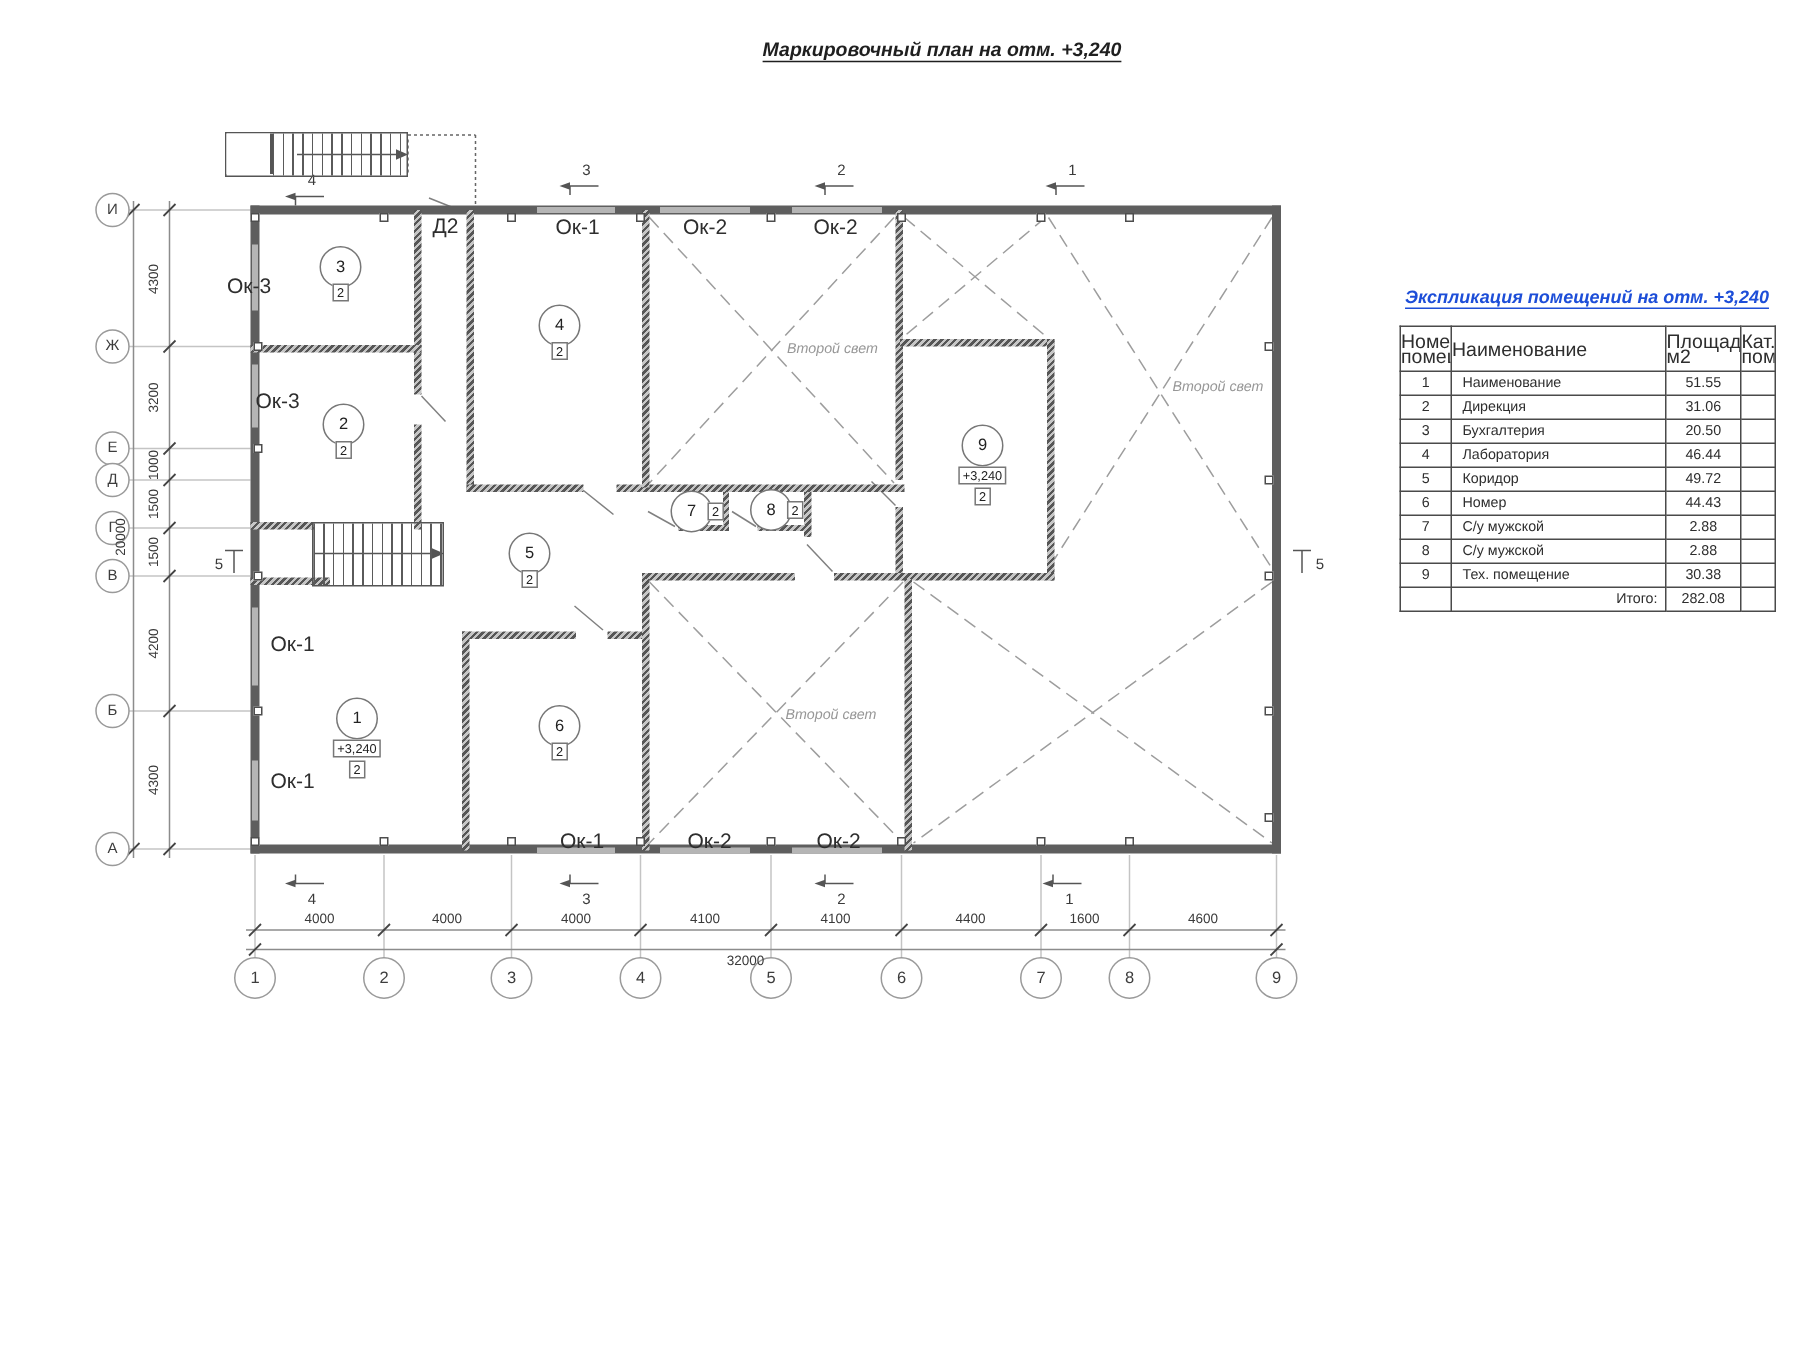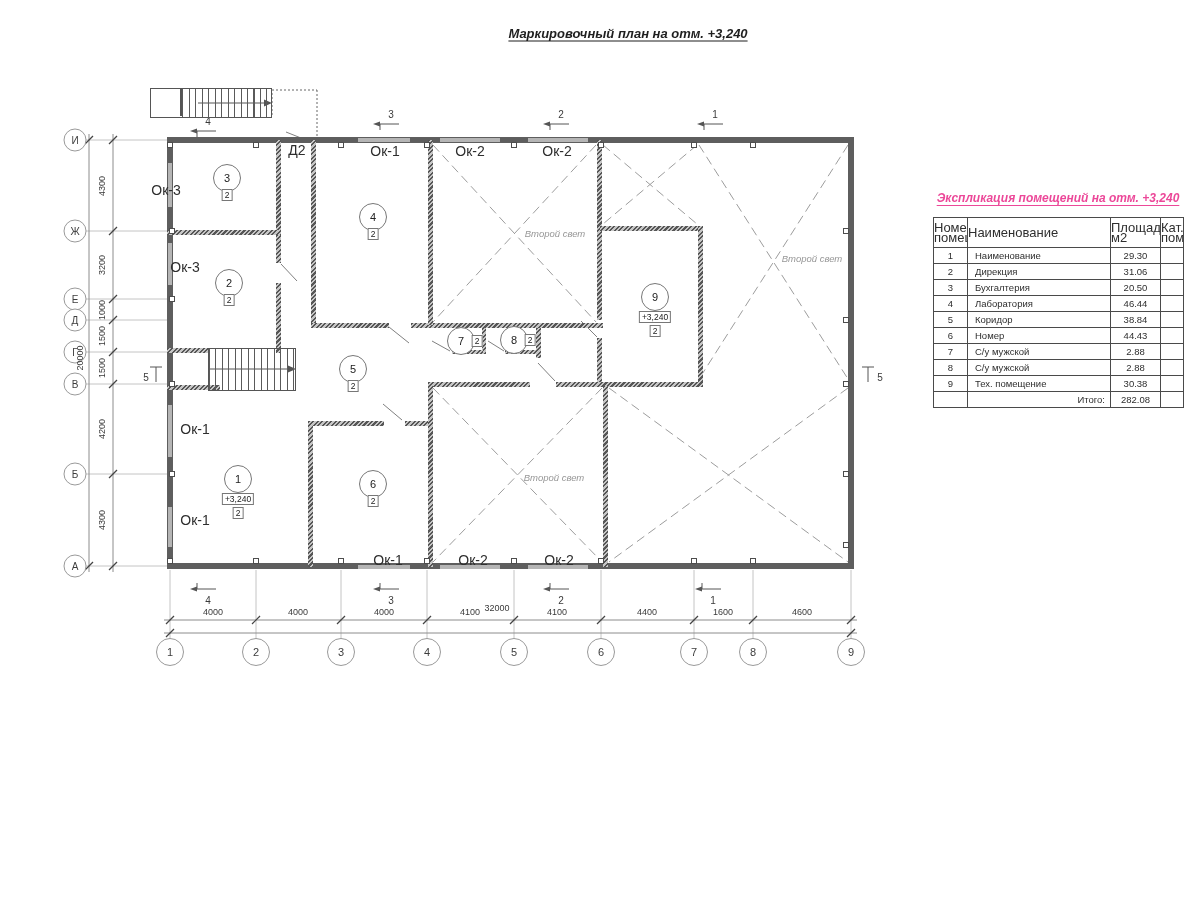--- a/index.html
+++ b/index.html
@@ -1,21 +1,21 @@
 <!DOCTYPE html>
 <html><head>
 <meta charset="utf-8">
 <style>
   html,body{margin:0;padding:0;background:#fff;}
   #page{position:relative;width:1200px;height:900px;background:#fff;overflow:hidden;
         font-family:"Liberation Sans",sans-serif;color:#333;}
   .ctr{position:absolute;transform:translate(-50%,-50%);white-space:nowrap;}
   .title{font-size:13px;font-style:italic;font-weight:bold;color:#1f1f1f;
          text-decoration:underline;text-underline-offset:3px;}
-  .tbl-title{font-size:12px;font-style:italic;font-weight:bold;color:#ec4899;
+  .tbl-title{font-size:12px;font-style:italic;font-weight:bold;color:#1d4ed8;
          text-decoration:underline;text-underline-offset:3px;}
   svg#lw{position:absolute;left:0;top:0;}
   .wall{position:absolute;background:#5e5e5e;}
   .iwall{position:absolute;background:repeating-linear-gradient(135deg,#565656 0 1.6px,#c6c6c6 1.6px 3.2px);}
   .win{position:absolute;background:#b5b5b5;}
   .colsq{position:absolute;width:6px;height:6px;background:#fff;border:1px solid #4d4d4d;box-sizing:border-box;}
   .bub{position:absolute;transform:translate(-50%,-50%);border:1px solid #9a9a9a;border-radius:50%;
        background:#fff;color:#3d3d3d;display:flex;align-items:center;justify-content:center;}
   .bub.small{width:21px;height:21px;font-size:10px;}
   .bub.big{width:26px;height:26px;font-size:11px;}
@@ -251,21 +251,21 @@
         <div class="ctr dimt" style="left: 102px; top: 520px; transform: translate(-50%, -50%) rotate(-90deg);">4300</div>
         <div class="ctr dimt" style="left: 80px; top: 358px; transform: translate(-50%, -50%) rotate(-90deg);">20000</div>
         <div class="ctr dimt" style="left: 213px; top: 612px;">4000</div>
         <div class="ctr dimt" style="left: 298px; top: 612px;">4000</div>
         <div class="ctr dimt" style="left: 384px; top: 612px;">4000</div>
         <div class="ctr dimt" style="left: 470px; top: 612px;">4100</div>
         <div class="ctr dimt" style="left: 557px; top: 612px;">4100</div>
         <div class="ctr dimt" style="left: 647px; top: 612px;">4400</div>
         <div class="ctr dimt" style="left: 723px; top: 612px;">1600</div>
         <div class="ctr dimt" style="left: 802px; top: 612px;">4600</div>
-        <div class="ctr dimt" style="left: 497px; top: 608px;">32000</div>
+        <div class="ctr dimt" style="left: 497px; top: 640px;">32000</div>
         <div class="ctr bub room" style="left: 238px; top: 479px;">1</div>
         <div class="ctr box2" style="left: 238px; top: 499px;">+3,240</div>
         <div class="ctr box2" style="left: 238px; top: 513px;">2</div>
         <div class="ctr bub room" style="left: 229px; top: 283px;">2</div>
         <div class="ctr box2" style="left: 229px; top: 300px;">2</div>
         <div class="ctr bub room" style="left: 227px; top: 178px;">3</div>
         <div class="ctr box2" style="left: 227px; top: 195px;">2</div>
         <div class="ctr bub room" style="left: 373px; top: 217px;">4</div>
         <div class="ctr box2" style="left: 373px; top: 234px;">2</div>
         <div class="ctr bub room" style="left: 353px; top: 369px;">5</div>
@@ -313,21 +313,21 @@
         <th>Площадь,
 м2</th>
         <th>Кат.
 пом.</th>
       </tr>
     </thead>
     <tbody id="sched-body">
         <tr>
           <td class="c">1</td>
           <td class="n">Наименование</td>
-          <td class="c">29.30</td>
+          <td class="c">51.55</td>
           <td class="c"></td>
         </tr>
         <tr>
           <td class="c">2</td>
           <td class="n">Дирекция</td>
           <td class="c">31.06</td>
           <td class="c"></td>
         </tr>
         <tr>
           <td class="c">3</td>
@@ -337,21 +337,21 @@
         </tr>
         <tr>
           <td class="c">4</td>
           <td class="n">Лаборатория</td>
           <td class="c">46.44</td>
           <td class="c"></td>
         </tr>
         <tr>
           <td class="c">5</td>
           <td class="n">Коридор</td>
-          <td class="c">38.84</td>
+          <td class="c">49.72</td>
           <td class="c"></td>
         </tr>
         <tr>
           <td class="c">6</td>
           <td class="n">Номер</td>
           <td class="c">44.43</td>
           <td class="c"></td>
         </tr>
         <tr>
           <td class="c">7</td>

